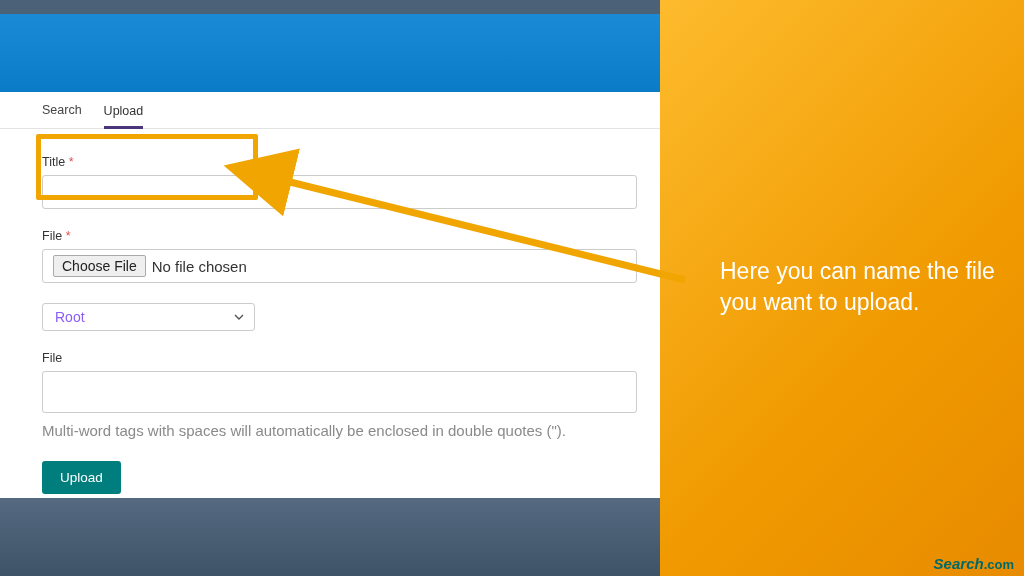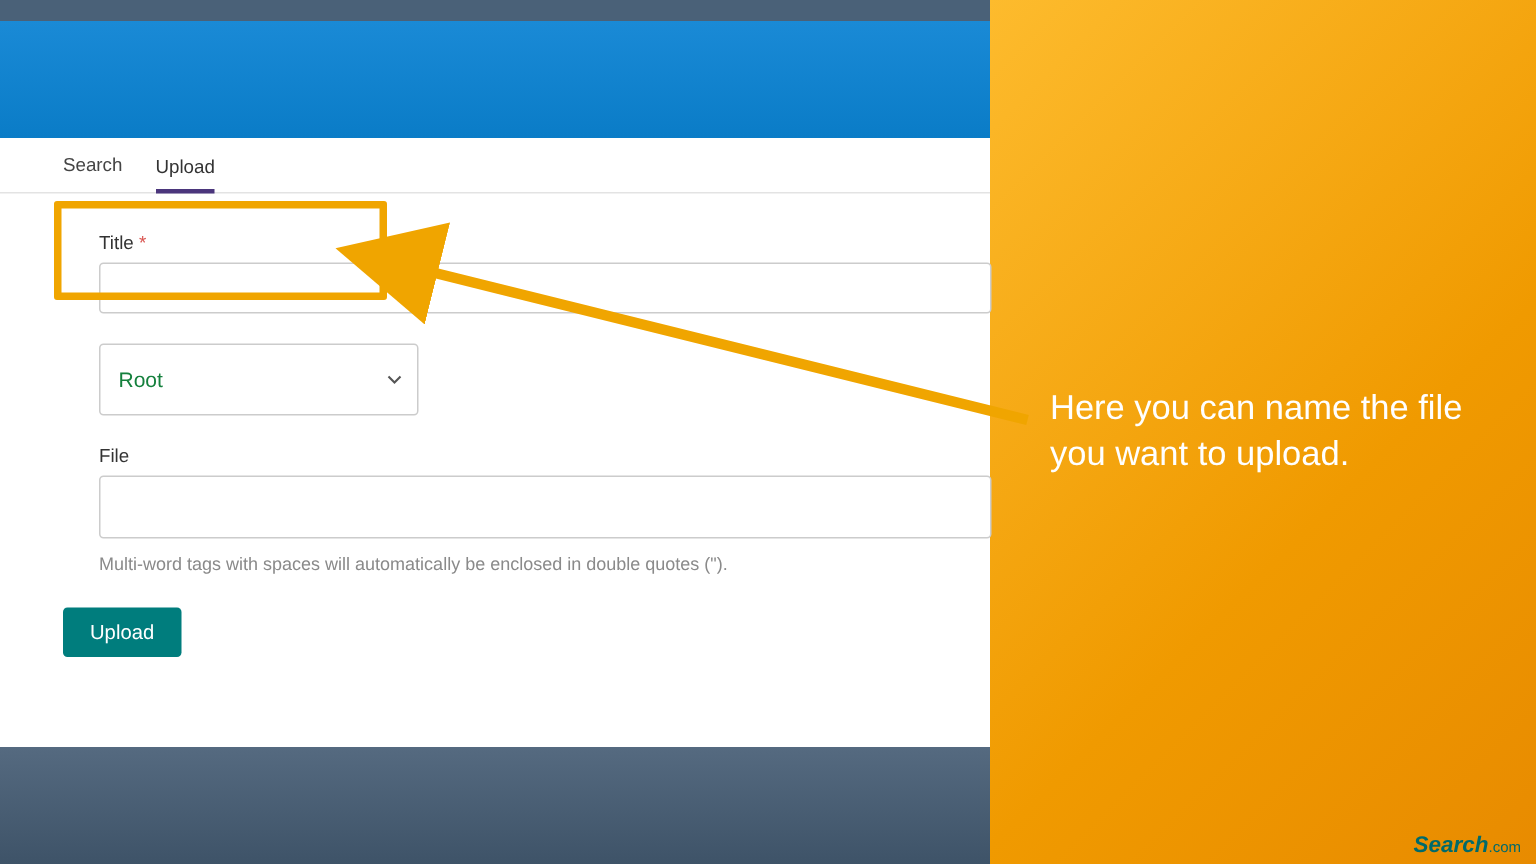--- a/index.html
+++ b/index.html
@@ -4,45 +4,45 @@
 <style>
   * { box-sizing: border-box; margin: 0; padding: 0; }
   html, body { width: 1024px; height: 576px; font-family: "Segoe UI", Arial, sans-serif; overflow: hidden; background: #4a6178; }
   .stage { position: relative; width: 1024px; height: 576px; }
   .app-panel { position: absolute; left: 0; top: 0; width: 660px; height: 498px; background: #fff; margin-top: 14px; }
   .top-band { height: 78px; background: linear-gradient(#1a8ad6, #0a7cc7); }
   .tabs { display: flex; align-items: center; gap: 22px; padding: 0 42px; border-bottom: 1px solid #e3e3e3; height: 37px; }
   .tab { font-size: 12.5px; color: #444; cursor: pointer; height: 100%; display: flex; align-items: center; }
   .tab.active { color: #333; font-weight: 500; border-bottom: 3px solid #4b367c; margin-bottom: -1px; padding-top: 3px; }
   .form { padding: 26px 42px 20px 42px; }
-  .field { margin-bottom: 20px; padding-left: 24px; }
+  .field { margin-bottom: 20px; }
   .label { font-size: 12.5px; color: #333; margin-bottom: 6px; display: block; }
   .req { color: #d9534f; }
   .text-input { width: 595px; height: 34px; border: 1px solid #ccc; border-radius: 3px; padding: 0 10px; font-size: 14px; background: #fff; }
   .file-row { width: 595px; height: 34px; border: 1px solid #ccc; border-radius: 3px; background: #fff; display: flex; align-items: center; padding: 0 10px; gap: 6px; }
   .choose-btn { border: 1px solid #aaa; background: #efefef; font-size: 14px; padding: 2px 8px; border-radius: 2px; cursor: pointer; color: #222; }
   .file-status { font-size: 15px; color: #333; }
   .select-wrap { position: relative; width: 213px; }
-  .select { width: 100%; height: 48px; border: 1px solid #ccc; border-radius: 3px; padding: 0 30px 0 12px; font-size: 14px; background: #fff; appearance: none; -webkit-appearance: none; cursor: pointer; color: #15803d; }
+  .select { width: 100%; height: 28px; border: 1px solid #ccc; border-radius: 3px; padding: 0 30px 0 12px; font-size: 14px; background: #fff; appearance: none; -webkit-appearance: none; cursor: pointer; color: #8b5cf6; }
   .chevron { position: absolute; right: 10px; top: 50%; transform: translateY(-50%); pointer-events: none; }
   .chevron svg { display: block; }
   .textarea { width: 595px; height: 42px; border: 1px solid #ccc; border-radius: 3px; padding: 8px 10px; font-size: 14px; resize: none; background: #fff; }
-  .help { font-size: 12px; color: #8a8a8a; margin-top: 5px; }
+  .help { font-size: 15px; color: #8a8a8a; margin-top: 5px; }
   .submit { margin-top: 14px; background: #007d7d; color: #fff; border: none; padding: 9px 18px; border-radius: 3px; font-size: 13.5px; cursor: pointer; }
   
   .highlight-box { position: absolute; border: 5px solid #f0a500; border-radius: 2px; pointer-events: none; }
   
   .side-panel { position: absolute; right: 0; top: 0; width: 364px; height: 576px; background: linear-gradient(135deg, #fdbb2d 0%, #f09a00 60%, #e88b00 100%); }
-  .annotation { position: absolute; left: 700px; top: 256px; width: 300px; color: #fff; font-size: 23px; font-weight: 300; line-height: 1.35; }
+  .annotation { position: absolute; left: 720px; top: 256px; width: 300px; color: #fff; font-size: 23px; font-weight: 300; line-height: 1.35; }
   
   .arrow-layer { position: absolute; left: 0; top: 0; width: 1024px; height: 576px; pointer-events: none; }
   
   .bottom-strip { position: absolute; left: 0; top: 498px; width: 660px; height: 78px; background: linear-gradient(#556a80, #3e5368); }
   .brand { position: absolute; right: 10px; bottom: 4px; font-size: 15px; font-weight: 700; color: #006a6a; font-style: italic; }
-  .brand .sub { font-size: 10px; font-weight: 400; font-style: normal; color: #006a6a; }
+  .brand .sub { font-size: 13px; font-weight: 700; font-style: normal; color: #006a6a; }
 </style>
 </head>
 <body>
 
 <div class="stage">
   <div class="side-panel"></div>
 
   <div class="app-panel">
     <div class="top-band"></div>
 
@@ -53,20 +53,30 @@
 
     <div class="form">
       <div class="field">
         <label class="label">
           <span>Title</span>
           <span class="req">*</span>
         </label>
         <input class="text-input" type="text" style="">
       </div>
 
+      <div class="field">
+        <label class="label">
+          <span>File</span>
+          <span class="req">*</span>
+        </label>
+        <div class="file-row">
+          <button class="choose-btn">Choose File</button>
+          <span class="file-status">No file chosen</span>
+        </div>
+      </div>
 
       <div class="field">
         <div class="select-wrap">
           <select class="select">
             <option>Root</option>
           </select>
           <span class="chevron">
             <svg width="12" height="12" viewBox="0 0 12 12">
                 <path d="M2 4 L6 8 L10 4" fill="none" stroke="#555" stroke-width="1.4"></path>
               </svg>

